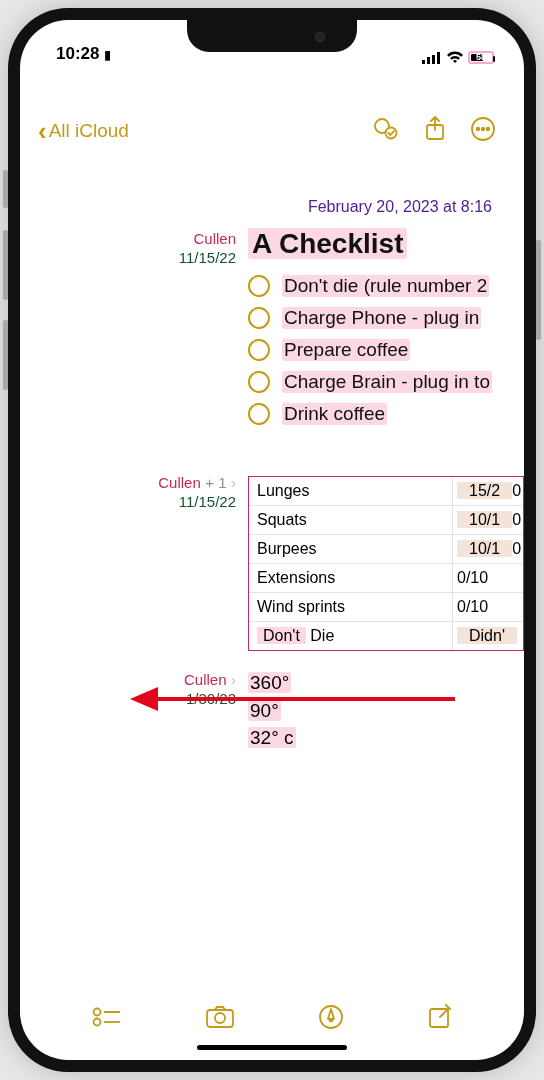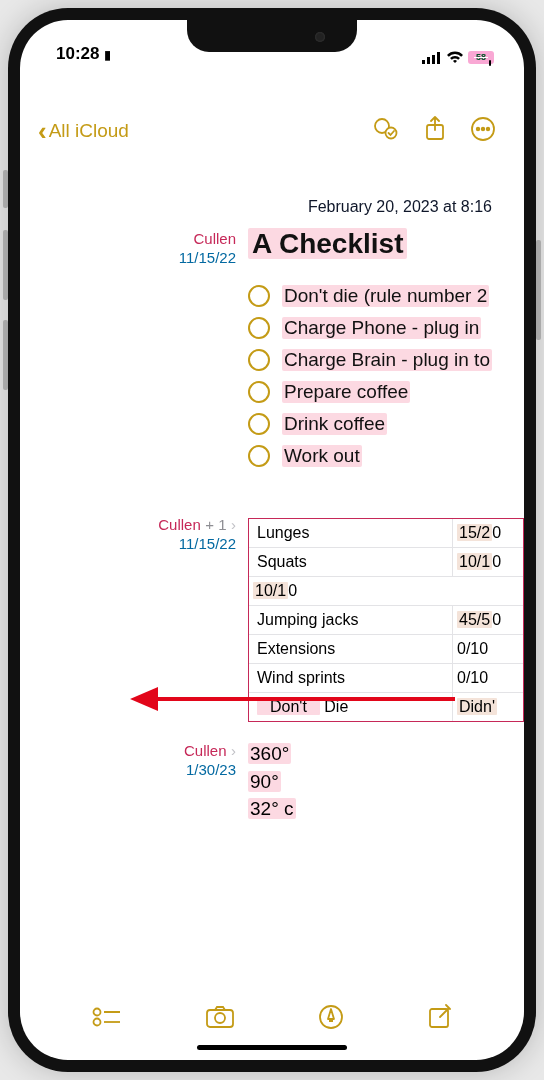--- a/index.html
+++ b/index.html
@@ -58,21 +58,21 @@
     z-index:10;
   }
   .status-right { display:flex; align-items:center; gap:4px; }
   .signal, .wifi { display:inline-block; }
   .signal svg, .wifi svg { display:block; }
   .battery {
     display:inline-flex; align-items:center; gap:1px;
     font-size:12px; font-weight:700;
   }
   .battery-body{
-    width:26px;height:13px;border:6px solid #f9a8d4;border-radius:3px;
+    width:26px;height:13px;border:2px solid #f9a8d4;border-radius:3px;
     position:relative;
     display:flex;align-items:center;justify-content:center;
   }
   .battery-body::after{
     content:"";position:absolute;right:-3px;top:3px;width:2px;height:6px;background:#000;border-radius:1px;
   }
   .battery-fill{
     position:absolute;left:1px;top:1px;bottom:1px;width:56%;background:#000;border-radius:1px;
   }
   .battery-pct{position:relative;z-index:1;font-size:9px;line-height:1;color:#fff;mix-blend-mode:difference;}
@@ -88,44 +88,44 @@
   .nav-actions{display:flex;gap:24px;align-items:center;}
   .nav-icon{color:#c49b16;}
 
   .content{
     flex:1;
     overflow:hidden;
     padding: 0 0 0 0;
     position:relative;
   }
   .timestamp{
-    text-align:right;color:#0f172a;font-size:16px;
+    text-align:right;color:#4c1d95;font-size:16px;
     padding: 2px 32px 12px 0;
   }
   .note-row{
     display:flex;
     align-items:flex-start;
     padding: 0 0 0 0;
   }
   .attribution{
     width:228px;
     flex:0 0 228px;
     text-align:right;
     padding-right:12px;
     padding-top:2px;
   }
   .attr-name{color:#c62858;font-size:15px;}
   .attr-plus{color:#8e8e93;font-size:15px;}
   .attr-chev{color:#c1c1c6;font-size:15px;}
-  .attr-date{color:#0369a1;font-size:15px;display:block;margin-top:1px;}
+  .attr-date{color:#14532d;font-size:15px;display:block;margin-top:1px;}
   .note-body{flex:1;min-width:0;}
 
   .hl{background:#fcd9e2;border-radius:2px;padding:0 2px;}
   .hl-title{background:#fcd9e2;padding:0 4px;border-radius:2px;}
-  .title{font-size:28px;font-weight:700;color:#111;margin-bottom:20px;white-space:nowrap;}
+  .title{font-size:28px;font-weight:700;color:#111;margin-bottom:10px;white-space:nowrap;}
 
   .checklist{list-style:none;}
   .checklist li{
     display:flex;align-items:center;gap:12px;
     font-size:19px;color:#111;
     padding:5px 0;
     white-space:nowrap;
   }
   .circle{
     width:22px;height:22px;border:2px solid #c49b16;border-radius:50%;flex:0 0 22px;
@@ -143,22 +143,22 @@
     margin-top:4px;
     font-size:16px;
   }
   .table-wrap .trow{
     display:flex;align-items:stretch;
     border-bottom:1px solid #e3e3e6;
   }
   .table-wrap .trow:last-child{border-bottom:none;}
   .tcell-a{flex:1;padding:5px 8px;border-right:1px solid #e3e3e6;white-space:nowrap;}
   .tcell-b{width:70px;flex:0 0 70px;padding:5px 4px;white-space:nowrap;}
-  .hl-s{background:#fcd9e2;padding:0 13px;border-radius:1px;}
-  .hl-b{background:#f4e3d9;padding:0 2px;border-radius:1px;}
+  .hl-s{background:#fcd9e2;padding:0 6px;border-radius:1px;}
+  .hl-b{background:#f4e3d9;padding:0 12px;border-radius:1px;}
 
   .plain-lines{font-size:19px;line-height:1.45;}
 
   .bottom-toolbar{
     height:72px;
     display:flex;align-items:center;justify-content:space-around;
     padding:0 30px 10px;
     color:#c49b16;
   }
   .home-indicator{
@@ -255,33 +255,29 @@
               <li>
                 <span class="circle"></span>
                 <span class="hl">Don't die (rule number 2</span>
               </li>
               <li>
                 <span class="circle"></span>
                 <span class="hl">Charge Phone - plug in</span>
               </li>
               <li>
                 <span class="circle"></span>
+                <span class="hl">Prepare coffee</span>
+              </li>
+              <li>
+                <span class="circle"></span>
                 <span class="hl">Charge Brain - plug in to</span>
               </li>
               <li>
                 <span class="circle"></span>
-                <span class="hl">Prepare coffee</span>
-              </li>
-              <li>
-                <span class="circle"></span>
                 <span class="hl">Drink coffee</span>
-              </li>
-              <li>
-                <span class="circle"></span>
-                <span class="hl">Work out</span>
               </li>
             </ul>
         </div>
       </div>
 
       <div class="arrow-annotation">
         <svg width="330" height="30" viewBox="0 0 330 30">
           <line x1="325" y1="15" x2="20" y2="15" stroke="#e2061a" stroke-width="4"></line>
           <polygon points="0,15 28,3 28,27" fill="#e2061a"></polygon>
         </svg>
@@ -300,25 +296,22 @@
           <div class="table-wrap" id="tablewrap">
               <div class="trow">
                 <div class="tcell-a">Lunges</div>
                 <div class="tcell-b"><span class="hl-b">15/2</span>0</div>
               </div>
               <div class="trow">
                 <div class="tcell-a">Squats</div>
                 <div class="tcell-b"><span class="hl-b">10/1</span>0</div>
               </div>
               <div class="trow">
+                <div class="tcell-a">Burpees</div>
                 <div class="tcell-b"><span class="hl-b">10/1</span>0</div>
-              </div>
-              <div class="trow">
-                <div class="tcell-a">Jumping jacks</div>
-                <div class="tcell-b"><span class="hl-b">45/5</span>0</div>
               </div>
               <div class="trow">
                 <div class="tcell-a">Extensions</div>
                 <div class="tcell-b">0/10</div>
               </div>
               <div class="trow">
                 <div class="tcell-a">Wind sprints</div>
                 <div class="tcell-b">0/10</div>
               </div>
               <div class="trow">

